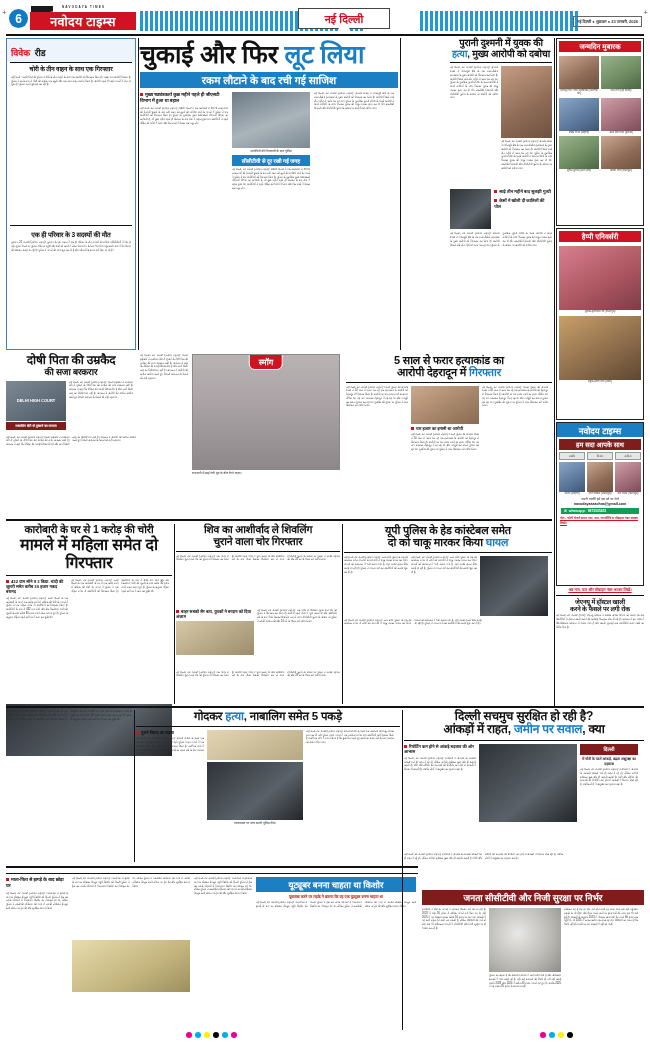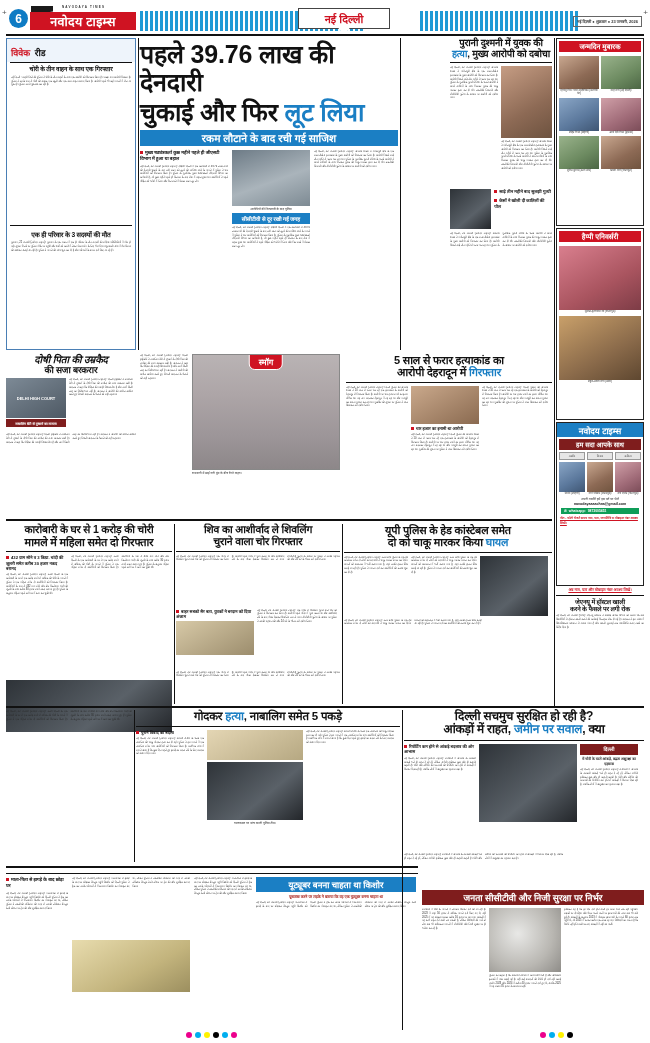--- a/index.html
+++ b/index.html
@@ -141,21 +141,20 @@
     </div>
     <div class="hr1" style="margin:0 3px;"></div>
     <div class="hl" style="font-size:6.2px;padding:3px 4px 2px;text-align:center;">चोरी के तीन वाहन के साथ एक गिरफ्तार</div>
     <div class="body-text" style="padding:1px 4px;height:148px;columns:1;">नई दिल्ली : बाहरी जिले की पुलिस ने चोरी के तीन वाहनों के साथ एक आरोपी को गिरफ्तार किया है। पकड़ा गया आरोपी विकास है। पुलिस ने उसके पास से चोरी की बाइक, एक स्कूटी और एक अन्य वाहन बरामद किया है। आरोपी पहले भी कई मामलों में जेल जा चुका है। पुलिस उससे पूछताछ कर रही है।</div>
     <div class="hr1" style="margin:2px 3px;"></div>
     <div class="hl" style="font-size:6.6px;padding:3px 4px 2px;text-align:center;">एक ही परिवार के 3 सदस्यों की मौत</div>
     <div class="body-text" style="padding:1px 4px;height:108px;columns:1;">गुरुग्राम, 22 जनवरी (नवोदय टाइम्स): गुरुग्राम के एक मकान में एक ही परिवार के तीन सदस्यों की संदिग्ध परिस्थितियों में मौत हो गई। सूचना मिलने पर पुलिस मौके पर पहुंची और शवों को कब्जे में लेकर पोस्टमार्टम के लिए भेज दिया। शुरुआती जांच में गैस रिसाव की आशंका जताई जा रही है। पुलिस ने मामले की जांच शुरू कर दी है और परिजनों के बयान दर्ज किए जा रहे हैं।</div>
   </div>
 
   <div class="box" style="left:140px;top:38px;width:258px;height:312px;">
-    <div class="hl lead-head" style="padding-top:2px;">पहले 39.76 लाख की देनदारी</div>
     <div class="hl lead-head" style="padding-top:2px;">
       <span>चुकाई और फिर </span><span class="blue">लूट लिया</span>
     </div>
     <div class="sub-banner" style="margin-top:4px;height:16px;">रकम लौटाने के बाद रची गई साजिश</div>
 
     <div style="display:flex;gap:4px;margin-top:4px;">
       <div style="width:88px;">
         <div class="kick">मुख्य षड्यंत्रकर्ता कुछ महीने पहले ही जीएसटी विभाग में हुआ था बहाल</div>
         <div class="body-text" style="margin-top:3px;height:178px;columns:1;">नई दिल्ली, 22 जनवरी (नवोदय टाइम्स): दक्षिणी दिल्ली में एक कारोबारी से 39.76 लाख रुपये की देनदारी चुकाने के बाद उसी रकम को लूटने की साजिश रचने के मामले में पुलिस ने चार आरोपियों को गिरफ्तार किया है। पुलिस के मुताबिक मुख्य षड्यंत्रकर्ता जीएसटी विभाग का कर्मचारी है, जो कुछ महीने पहले ही निलंबन के बाद सेवा में बहाल हुआ था। आरोपियों ने पहले पीड़ित को भरोसे में लिया और फिर रास्ते में घेरकर रकम लूट ली।</div>
       </div>
@@ -272,21 +271,21 @@
 
   <div class="box" style="left:556px;top:588px;width:88px;height:120px;">
     <div class="note-red" style="text-align:center;font-size:3.8px;">अब नाम, पता और मोबाइल नंबर अवश्य लिखें।</div>
     <div class="hr1" style="margin:2px 0;"></div>
     <div class="hl" style="font-size:6.4px;text-align:center;">जेएनयू में हॉस्टल खाली</div>
     <div class="hl" style="font-size:6.4px;text-align:center;">करने के फैसले पर लगी रोक</div>
     <div class="body-text" style="margin-top:2px;height:78px;columns:1;">नई दिल्ली, 22 जनवरी (भाषा): जेएनयू प्रशासन ने अध्यक्ष अपील विभाग को बताया कि अब विद्यार्थियों से हॉस्टल खाली कराने की कार्रवाई फिलहाल रोक दी गई है। अदालत ने इस संबंध में विश्वविद्यालय प्रशासन से जवाब मांगा है और अगली सुनवाई तक यथास्थिति बनाए रखने का निर्देश दिया है।</div>
   </div>
 
   <div class="box" style="left:6px;top:354px;width:130px;height:164px;">
-    <div class="hl" style="font-size:10px;text-align:center;font-style:italic;">दोषी पिता की उम्रकैद</div>
+    <div class="hl" style="font-size:12px;text-align:center;">दोषी पिता की उम्रकैद</div>
     <div class="hl" style="font-size:9px;text-align:center;">की सजा बरकरार</div>
     <div style="display:flex;gap:3px;margin-top:3px;">
       <div style="width:60px;">
         <div class="photo" style="height:40px;background:linear-gradient(150deg,#7d8a96,#4e5964);display:flex;align-items:center;justify-content:center;">
           <span style="color:#fff;font-size:4px;font-weight:bold;text-align:center;">DELHI HIGH COURT</span>
         </div>
         <div class="redbar" style="height:8px;font-size:3.4px;margin-top:1px;">नाबालिग बेटी से दुष्कर्म का मामला</div>
       </div>
       <div style="width:64px;">
         <div class="body-text" style="height:52px;columns:1;">नई दिल्ली, 22 जनवरी (नवोदय टाइम्स): दिल्ली हाईकोर्ट ने नाबालिग बेटी से दुष्कर्म के दोषी पिता की उम्रकैद की सजा बरकरार रखी है। अदालत ने कहा कि पीड़िता की गवाही विश्वसनीय है और उसमें किसी तरह का विरोधाभास नहीं है। अदालत ने आरोपी की अपील खारिज करते हुए निचली अदालत के फैसले को सही ठहराया।</div>
@@ -324,21 +323,21 @@
       <div style="width:66px;">
         <div class="body-text" style="height:118px;columns:1;">नई दिल्ली, 22 जनवरी (नवोदय टाइम्स): दिल्ली पुलिस की अपराध शाखा ने 10 साल से फरार चल रहे एक हत्याकांड के आरोपी को देहरादून से गिरफ्तार किया है। आरोपी पर चार हजार रुपये का इनाम घोषित था। वह नाम बदलकर देहरादून में रह रहा था और मजदूरी कर अपना गुजारा कर रहा था। मुखबिर की सूचना पर पुलिस ने जाल बिछाकर उसे दबोच लिया।</div>
       </div>
     </div>
   </div>
 
   <div class="hr2" style="position:absolute;left:6px;top:519px;width:546px;"></div>
 
   <div class="box" style="left:6px;top:524px;width:166px;height:180px;">
     <div class="hl" style="font-size:10.5px;text-align:center;">कारोबारी के घर से 1 करोड़ की चोरी</div>
-    <div class="hl" style="font-size:11px;text-align:center;">मामले में महिला समेत दो गिरफ्तार</div>
+    <div class="hl" style="font-size:16px;text-align:center;">मामले में महिला समेत दो गिरफ्तार</div>
     <div class="hr1" style="margin:3px 0;"></div>
     <div style="display:flex;gap:3px;">
       <div style="width:62px;">
         <div class="kick" style="font-size:4.2px;">432 ग्राम सोने व 3 किग्रा. चांदी की जूलरी समेत करीब 30 हजार नकद बरामद</div>
         <div class="body-text" style="margin-top:2px;height:104px;columns:1;">नई दिल्ली, 22 जनवरी (नवोदय टाइम्स): उत्तरी दिल्ली के एक कारोबारी के घर से एक करोड़ रुपये से अधिक की चोरी के मामले में पुलिस ने एक महिला समेत दो आरोपियों को गिरफ्तार किया है। आरोपियों के पास से 432 ग्राम सोने और तीन किलोग्राम चांदी की जूलरी के साथ करीब 30 हजार रुपये नकद बरामद हुए हैं। पुलिस के अनुसार महिला पहले उसी घर में काम कर चुकी थी।</div>
       </div>
       <div style="width:98px;">
         <div class="body-text" style="height:62px;columns:2;">नई दिल्ली, 22 जनवरी (नवोदय टाइम्स): उत्तरी दिल्ली के एक कारोबारी के घर से एक करोड़ रुपये से अधिक की चोरी के मामले में पुलिस ने एक महिला समेत दो आरोपियों को गिरफ्तार किया है। आरोपियों के पास से 432 ग्राम सोने और तीन किलोग्राम चांदी की जूलरी के साथ करीब 30 हजार रुपये नकद बरामद हुए हैं। पुलिस के अनुसार महिला पहले उसी घर में काम कर चुकी थी।</div>
       </div>
     </div>

